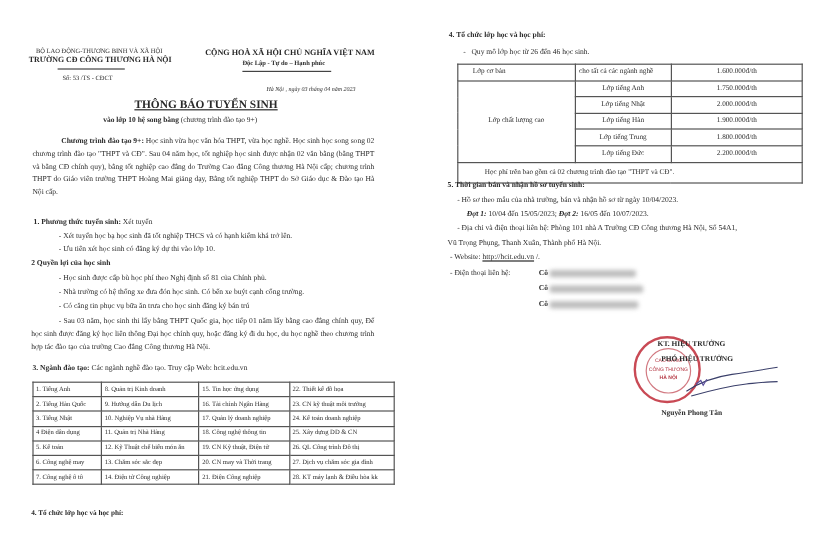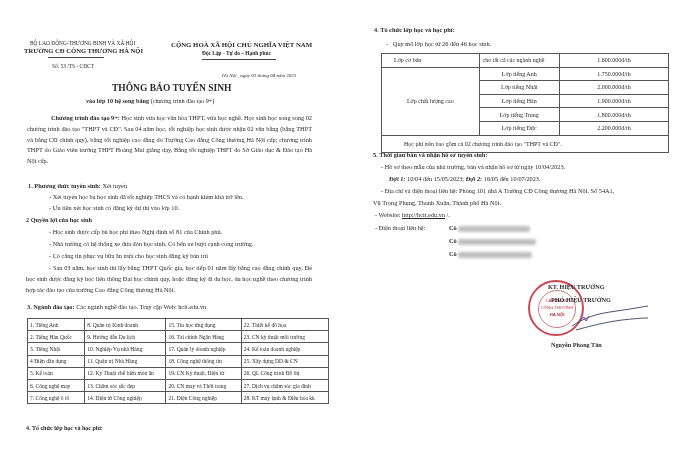--- a/index.html
+++ b/index.html
@@ -37,21 +37,21 @@
   <div class="abs t5" style="left:30px;top:40px;">BỘ LAO ĐỘNG-THƯƠNG BINH VÀ XÃ HỘI</div>
   <div class="abs b t6" style="left:24px;top:47px;font-size:6.6px;">TRƯỜNG CĐ CÔNG THƯƠNG HÀ NỘI</div>
   <div class="uline" style="left:48px;top:57px;width:56px;"></div>
   <div class="abs t5" style="left:52px;top:63px;">Số: 53 /TS - CĐCT</div>
 
   <div class="abs b t6" style="left:171px;top:41px;font-size:6.8px;">CỘNG HOÀ XÃ HỘI CHỦ NGHĨA VIỆT NAM</div>
   <div class="abs b t5" style="left:202px;top:50px;">Độc Lập - Tự do – Hạnh phúc</div>
   <div class="uline" style="left:202px;top:59px;width:74px;"></div>
   <div class="abs i t5" style="left:222px;top:73px;font-size:5px;">Hà Nội , ngày 03 tháng 04 năm 2023</div>
 
-  <div class="abs b t9" style="left:112px;top:83px;">THÔNG BÁO TUYỂN SINH</div>
+  <div class="abs b t9" style="left:112px;top:83px;text-decoration:underline;">THÔNG BÁO TUYỂN SINH</div>
   <div class="abs t6" style="left:86px;top:97px;">
     <span class="b">vào lớp 10 hệ song bằng</span><span> (chương trình đào tạo 9+)</span>
   </div>
 
   <div class="para" style="left:27px;top:113px;width:285px;text-indent:24px;">
     <span class="b">Chương trình đào tạo 9+:</span><span> Học sinh vừa học văn hóa THPT, vừa học nghề. Học sinh học song song 02 chương trình đào tạo "THPT và CĐ". Sau 04 năm học, tốt nghiệp học sinh được nhận 02 văn bằng (bằng THPT và bằng CĐ chính quy), bằng tốt nghiệp cao đẳng do Trường Cao đẳng Công thương Hà Nội cấp; chương trình THPT do Giáo viên trường THPT Hoàng Mai giảng dạy, Bằng tốt nghiệp THPT do Sở Giáo dục &amp; Đào tạo Hà Nội cấp.</span>
   </div>
 
   <div class="line" style="left:28px;top:182px;">
     <span class="b">1. Phương thức tuyển sinh:</span><span> Xét tuyển</span>

